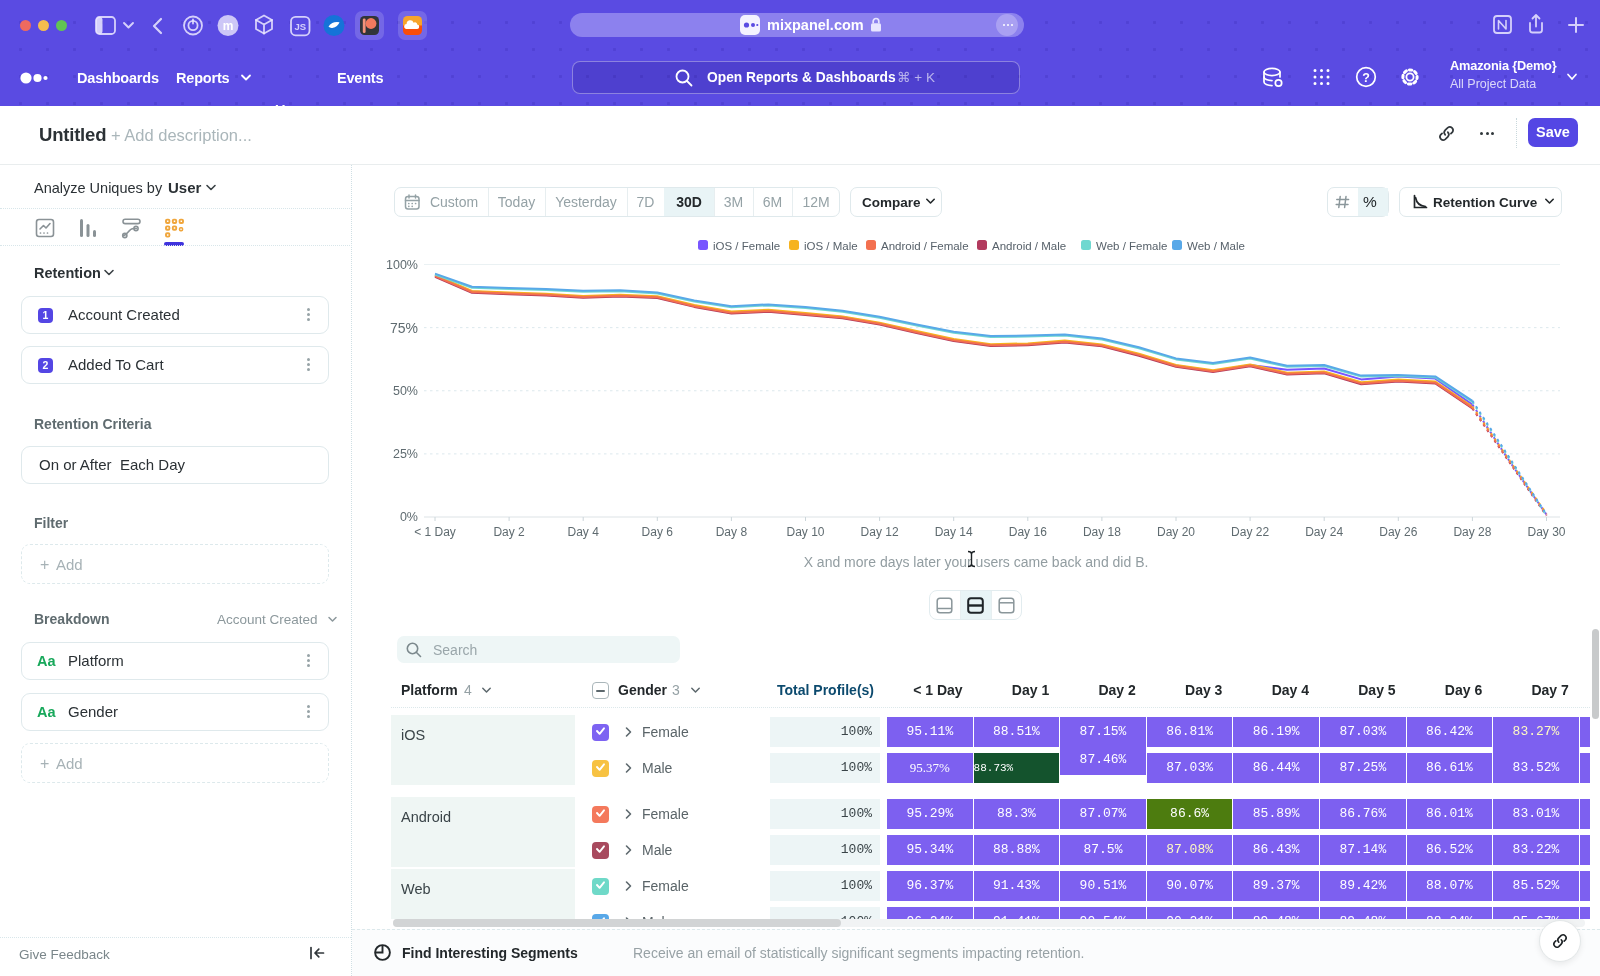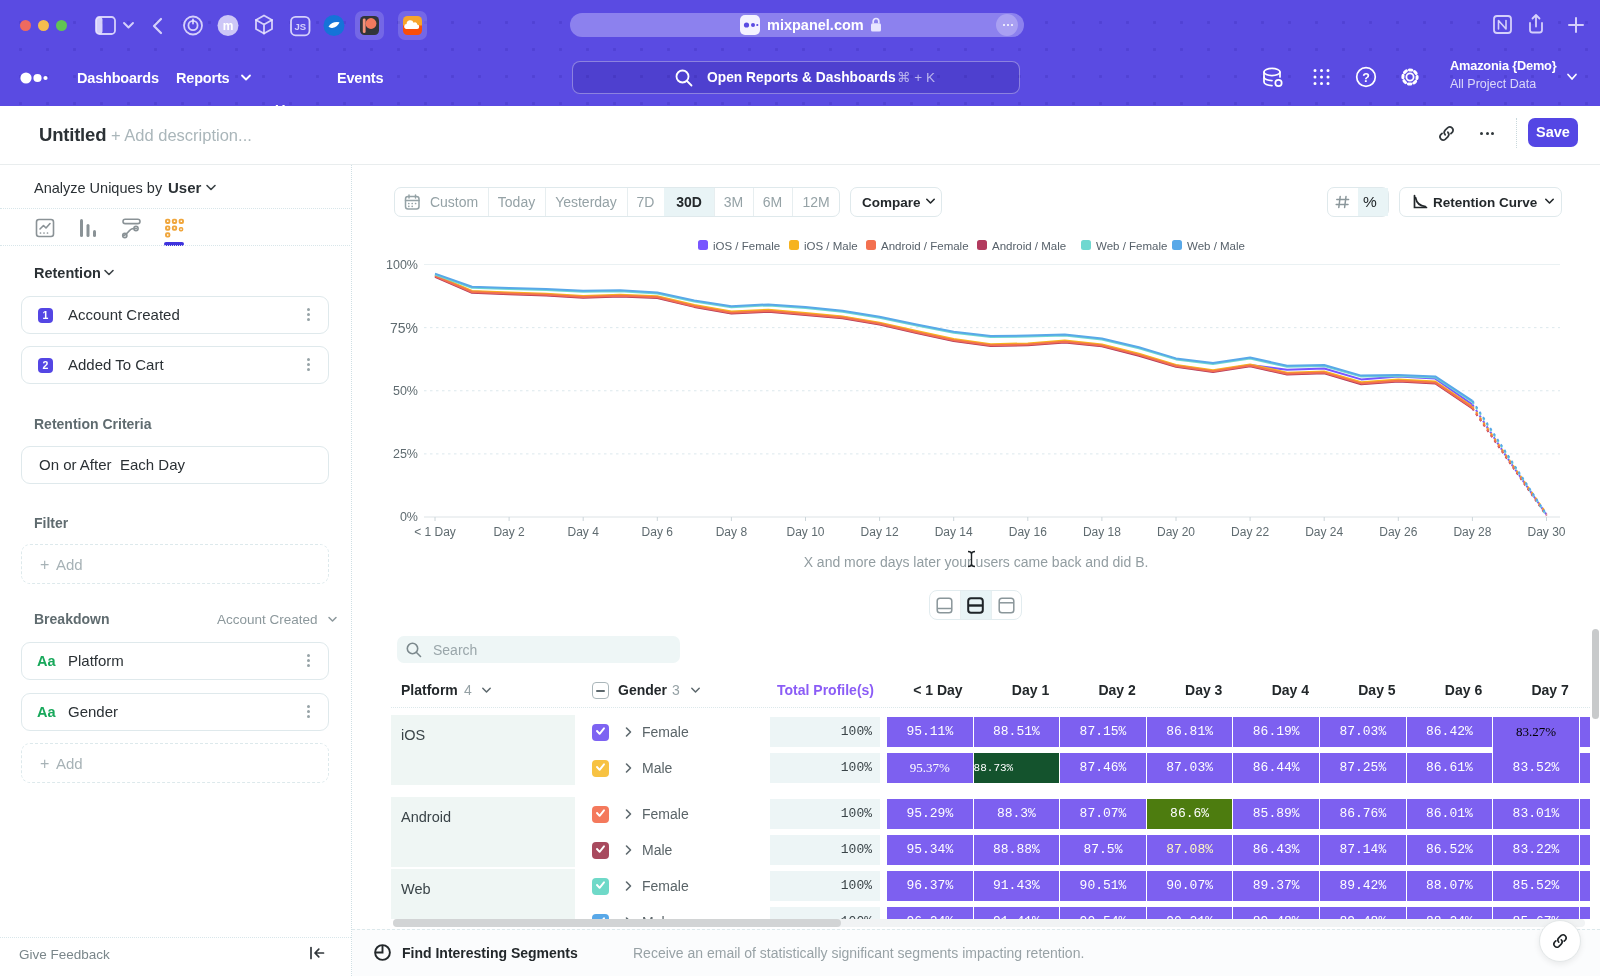--- a/index.html
+++ b/index.html
@@ -364,21 +364,21 @@
 <svg class="abs" style="left:481px;top:686px" width="11" height="9" viewBox="0 0 11 9">
     <path d="M1.8 2.3 l3.7 3.7 3.7-3.7" stroke="#5d686d" stroke-width="1.5" fill="none" stroke-linecap="round" stroke-linejoin="round"></path>
   </svg>
 <div class="abs" style="left:592px;top:682px;width:17px;height:17px;background:#fff;border:1.5px solid #aab6ba;border-radius:4px;"></div>
 <div class="abs" style="left:596px;top:689.5px;width:9px;height:2.2px;background:#5d686d;border-radius:1px;"></div>
 <div class="abs" style="left:618px;top:681px;color:#23282b;font-size:14px;font-weight:700;line-height:19px;">Gender</div>
 <div class="abs" style="left:672px;top:681px;color:#95a1a5;font-size:14px;line-height:19px;">3</div>
 <svg class="abs" style="left:690px;top:686px" width="11" height="9" viewBox="0 0 11 9">
     <path d="M1.8 2.3 l3.7 3.7 3.7-3.7" stroke="#5d686d" stroke-width="1.5" fill="none" stroke-linecap="round" stroke-linejoin="round"></path>
   </svg>
-<div class="abs" style="left:700px;top:681px;color:#8b5cf6;font-size:14px;font-weight:700;line-height:19px;width:174px;text-align:right;">Total Profile(s)</div>
+<div class="abs" style="left:700px;top:681px;color:#0c4a6e;font-size:14px;font-weight:700;line-height:19px;width:174px;text-align:right;">Total Profile(s)</div>
 <div class="abs" style="left:887.0px;top:681px;color:#23282b;font-size:14px;font-weight:700;line-height:19px;width:75.6px;text-align:right;">&lt; 1 Day</div>
 <div class="abs" style="left:973.6px;top:681px;color:#23282b;font-size:14px;font-weight:700;line-height:19px;width:75.6px;text-align:right;">Day 1</div>
 <div class="abs" style="left:1060.2px;top:681px;color:#23282b;font-size:14px;font-weight:700;line-height:19px;width:75.6px;text-align:right;">Day 2</div>
 <div class="abs" style="left:1146.8px;top:681px;color:#23282b;font-size:14px;font-weight:700;line-height:19px;width:75.6px;text-align:right;">Day 3</div>
 <div class="abs" style="left:1233.4px;top:681px;color:#23282b;font-size:14px;font-weight:700;line-height:19px;width:75.6px;text-align:right;">Day 4</div>
 <div class="abs" style="left:1320.0px;top:681px;color:#23282b;font-size:14px;font-weight:700;line-height:19px;width:75.6px;text-align:right;">Day 5</div>
 <div class="abs" style="left:1406.6px;top:681px;color:#23282b;font-size:14px;font-weight:700;line-height:19px;width:75.6px;text-align:right;">Day 6</div>
 <div class="abs" style="left:1493.1999999999998px;top:681px;color:#23282b;font-size:14px;font-weight:700;line-height:19px;width:75.6px;text-align:right;">Day 7</div>
 <div class="abs" style="left:391px;top:707px;width:1199px;height:1px;border-top:1px dotted #dce8eb;"></div>
 <div class="abs" style="left:352px;top:630px;width:1240px;height:289px;overflow:hidden;">
@@ -398,39 +398,39 @@
 <div style="position:absolute;left:290px;top:92px;width:80px;height:20px;color:#5a6468;font-size:14px;line-height:20px;">Female</div>
 <div style="position:absolute;left:418px;top:87px;width:110px;height:30px;background:#edf5f6;"></div>
 <div style="position:absolute;left:418px;top:87px;width:102px;height:30px;color:#3a4448;font-size:13px;text-align:right;line-height:30px;font-family:'Liberation Mono',monospace;">100%</div>
 <div style="position:absolute;left:535.0px;top:87px;width:85.6px;height:30px;background:#7d60f0;color:#fff;font-size:13px;text-align:center;line-height:30px;font-family:'Liberation Mono',monospace;">95.11%</div>
 <div style="position:absolute;left:621.6px;top:87px;width:85.6px;height:30px;background:#7d60f0;color:#fff;font-size:13px;text-align:center;line-height:30px;font-family:'Liberation Mono',monospace;">88.51%</div>
 <div style="position:absolute;left:708.2px;top:87px;width:85.6px;height:30px;background:#7d60f0;color:#fff;font-size:13px;text-align:center;line-height:30px;font-family:'Liberation Mono',monospace;">87.15%</div>
 <div style="position:absolute;left:794.8px;top:87px;width:85.6px;height:30px;background:#7d60f0;color:#fff;font-size:13px;text-align:center;line-height:30px;font-family:'Liberation Mono',monospace;">86.81%</div>
 <div style="position:absolute;left:881.4000000000001px;top:87px;width:85.6px;height:30px;background:#7d60f0;color:#fff;font-size:13px;text-align:center;line-height:30px;font-family:'Liberation Mono',monospace;">86.19%</div>
 <div style="position:absolute;left:968.0px;top:87px;width:85.6px;height:30px;background:#7d60f0;color:#fff;font-size:13px;text-align:center;line-height:30px;font-family:'Liberation Mono',monospace;">87.03%</div>
 <div style="position:absolute;left:1054.6px;top:87px;width:85.6px;height:30px;background:#7d60f0;color:#fff;font-size:13px;text-align:center;line-height:30px;font-family:'Liberation Mono',monospace;">86.42%</div>
-<div style="position:absolute;left:1141.1999999999998px;top:87px;width:85.6px;height:36px;background:#7d60f0;color:#000000;font-size:13px;text-align:center;line-height:30px;font-family:Liberation Serif, serif;">83.27%</div>
+<div style="position:absolute;left:1141.1999999999998px;top:87px;width:85.6px;height:36px;background:#7d60f0;color:#fef9c3;font-size:13px;text-align:center;line-height:30px;font-family:Liberation Mono, monospace;">83.27%</div>
 <div style="position:absolute;left:1227.8px;top:87px;width:10px;height:30px;background:#7d60f0;"></div>
 <div style="position:absolute;left:240px;top:129.5px;width:17px;height:17px;background:#f7c242;border-radius:4px;"></div>
 <div style="position:absolute;left:243px;top:132px;">
       <svg width="11" height="10" viewBox="0 0 11 10">
         <path d="M2 5 l2.6 2.8 L9 2.3" stroke="#fff" stroke-width="1.9" fill="none" stroke-linecap="round" stroke-linejoin="round"></path>
       </svg>
     </div>
 <div style="position:absolute;left:272px;top:132px;">
       <svg width="9" height="12" viewBox="0 0 9 12">
         <path d="M2.5 2 l4 4 -4 4" stroke="#5d686d" stroke-width="1.6" fill="none" stroke-linecap="round" stroke-linejoin="round"></path>
       </svg>
     </div>
 <div style="position:absolute;left:290px;top:128px;width:80px;height:20px;color:#5a6468;font-size:14px;line-height:20px;">Male</div>
 <div style="position:absolute;left:418px;top:123px;width:110px;height:30px;background:#edf5f6;"></div>
 <div style="position:absolute;left:418px;top:123px;width:102px;height:30px;color:#3a4448;font-size:13px;text-align:right;line-height:30px;font-family:'Liberation Mono',monospace;">100%</div>
 <div style="position:absolute;left:535.0px;top:123px;width:85.6px;height:30px;background:#7d60f0;color:#fff;font-size:13px;text-align:center;line-height:30px;font-family:Liberation Serif, serif;">95.37%</div>
 <div style="position:absolute;left:621.6px;top:123px;width:85.6px;height:30px;background:#14532d;color:#fff;font-size:11px;text-align:left;line-height:30px;font-family:'Liberation Mono',monospace;">88.73%</div>
-<div style="position:absolute;left:708.2px;top:123px;width:85.6px;height:30px;background:#7d60f0;color:#fff;font-size:13px;text-align:center;line-height:30px;font-family:'Liberation Mono',monospace;">87.46%</div>
+<div style="position:absolute;left:708.2px;top:115px;width:85.6px;height:30px;background:#7d60f0;color:#fff;font-size:13px;text-align:center;line-height:30px;font-family:'Liberation Mono',monospace;">87.46%</div>
 <div style="position:absolute;left:794.8px;top:123px;width:85.6px;height:30px;background:#7d60f0;color:#fff;font-size:13px;text-align:center;line-height:30px;font-family:'Liberation Mono',monospace;">87.03%</div>
 <div style="position:absolute;left:881.4000000000001px;top:123px;width:85.6px;height:30px;background:#7d60f0;color:#fff;font-size:13px;text-align:center;line-height:30px;font-family:'Liberation Mono',monospace;">86.44%</div>
 <div style="position:absolute;left:968.0px;top:123px;width:85.6px;height:30px;background:#7d60f0;color:#fff;font-size:13px;text-align:center;line-height:30px;font-family:'Liberation Mono',monospace;">87.25%</div>
 <div style="position:absolute;left:1054.6px;top:123px;width:85.6px;height:30px;background:#7d60f0;color:#fff;font-size:13px;text-align:center;line-height:30px;font-family:'Liberation Mono',monospace;">86.61%</div>
 <div style="position:absolute;left:1141.1999999999998px;top:123px;width:85.6px;height:30px;background:#7d60f0;color:#fff;font-size:13px;text-align:center;line-height:30px;font-family:'Liberation Mono',monospace;">83.52%</div>
 <div style="position:absolute;left:1227.8px;top:123px;width:10px;height:30px;background:#7d60f0;"></div>
 <div style="position:absolute;left:39px;top:167px;width:184px;height:70px;background:#eff6f4;"></div>
 <div style="position:absolute;left:49px;top:177px;width:100px;height:20px;color:#3a4448;font-size:14.5px;line-height:20px;">Android</div>
 <div style="position:absolute;left:240px;top:175.5px;width:17px;height:17px;background:#f4795c;border-radius:4px;"></div>
 <div style="position:absolute;left:243px;top:178px;">

